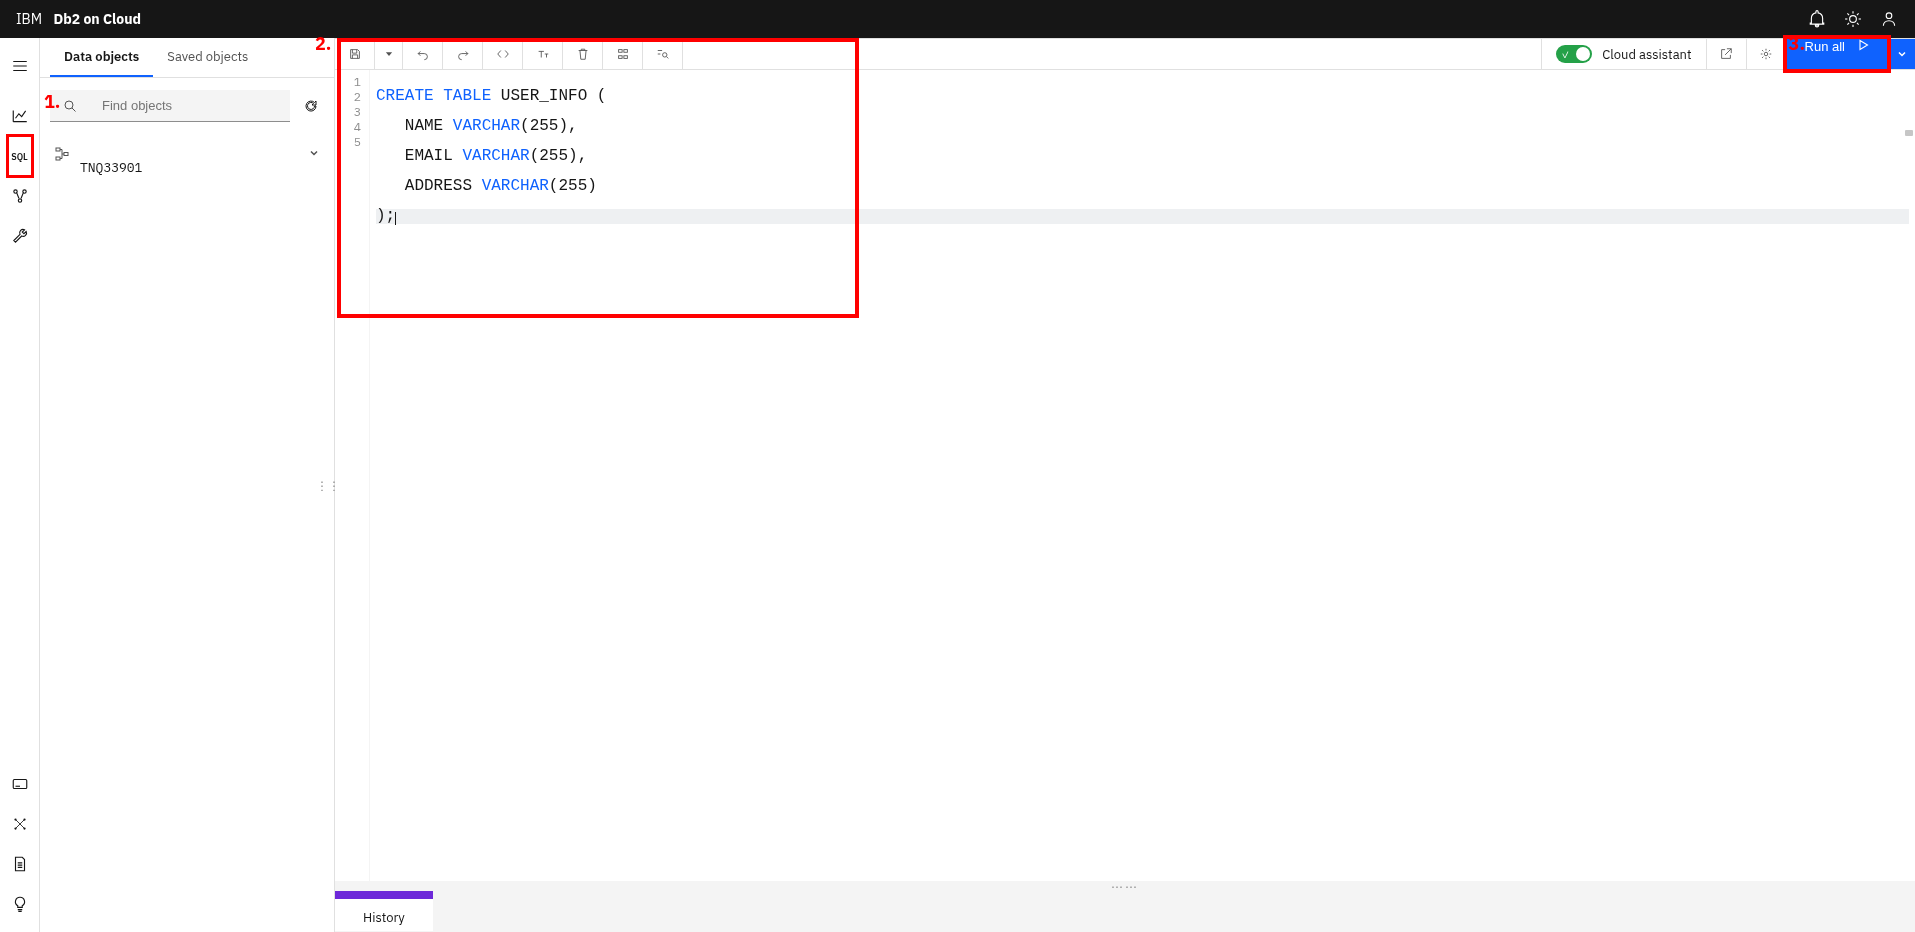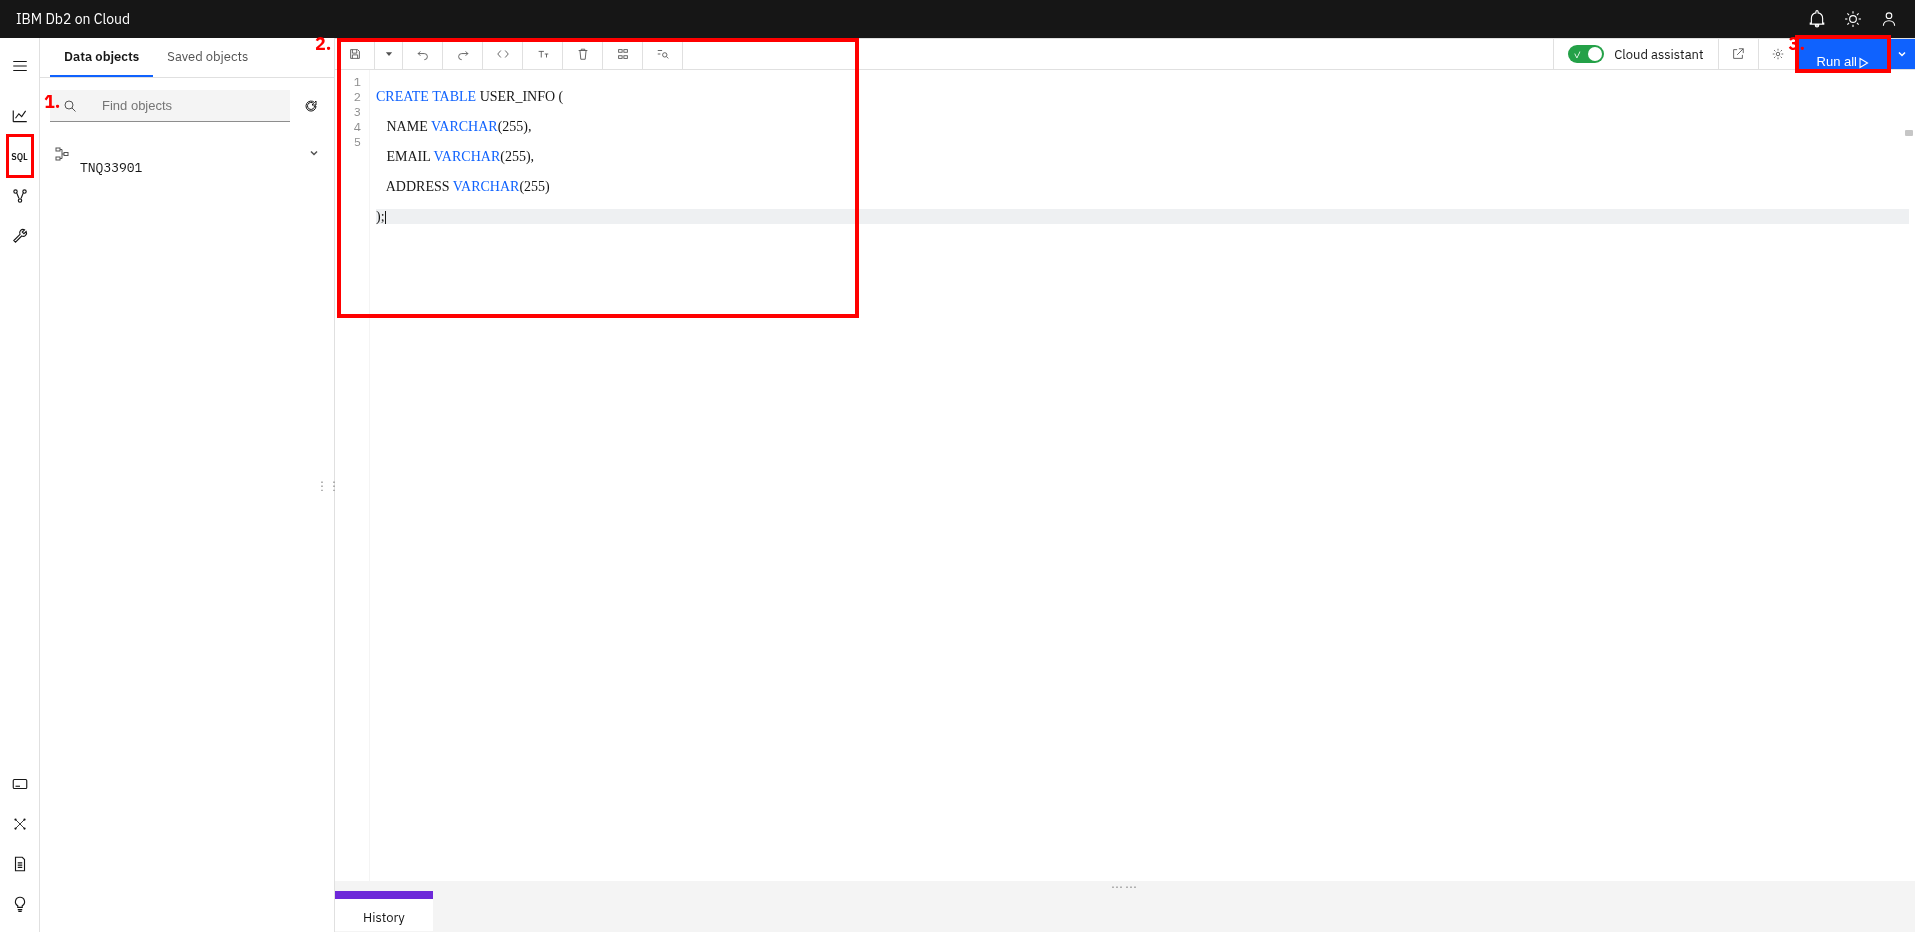--- a/index.html
+++ b/index.html
@@ -1,21 +1,21 @@
 <!DOCTYPE html>
 <html><head>
 <meta charset="utf-8">
 <style>
 * { margin: 0; padding: 0; box-sizing: border-box; }
 body { font-family: "IBM Plex Sans", -apple-system, BlinkMacSystemFont, sans-serif; font-size: 14px; color: #161616; background: #f4f4f4; overflow: hidden; }
 
 
 .header { height: 38px; background: #161616; display: flex; align-items: center; padding: 0 16px; color: #fff; }
 .header-title { font-size: 14px; }
-.header-title .bold { font-weight: 400; }
+.header-title .bold { font-weight: 700; margin-left: 8px; }
 .header-right { margin-left: auto; display: flex; gap: 16px; align-items: center; }
 .header-icon { width: 20px; height: 20px; cursor: pointer; display: flex; align-items: center; justify-content: center; }
 .header-icon svg { fill: #fff; }
 
 
 .app { display: flex; height: calc(100vh - 38px); }
 
 
 .left-rail { width: 40px; background: #fff; border-right: 1px solid #e0e0e0; display: flex; flex-direction: column; align-items: center; padding-top: 8px; padding-bottom: 8px; }
 .rail-icon { width: 24px; height: 40px; display: flex; align-items: center; justify-content: center; cursor: pointer; position: relative; }
@@ -60,31 +60,31 @@
 .toolbar { display: flex; align-items: stretch; height: 32px; background: #fff; border-top: 1px solid #e0e0e0; border-bottom: 1px solid #e0e0e0; }
 .tool-btn { width: 40px; display: flex; align-items: center; justify-content: center; border-right: 1px solid #e0e0e0; cursor: pointer; }
 .tool-btn svg { fill: #525252; }
 .tool-btn.narrow { width: 28px; }
 .tool-spacer { flex: 1; border-right: 1px solid #e0e0e0; }
 .syntax-box { display: flex; align-items: center; gap: 10px; padding: 0 14px; border-right: 1px solid #e0e0e0; }
 .toggle { width: 36px; height: 18px; background: #24a148; border-radius: 10px; position: relative; cursor: pointer; display: flex; align-items: center; }
 .toggle::after { content: ""; position: absolute; right: 2px; width: 14px; height: 14px; background: #fff; border-radius: 50%; }
 .toggle-check { position: absolute; left: 5px; color: #fff; font-size: 9px; }
 .syntax-label { font-size: 13px; }
-.run-btn { background: #0f62fe; color: #fff; display: flex; align-items: flex-end; padding: 0 18px; cursor: pointer; font-size: 13px; border: none; height: 100%; }
+.run-btn { background: #0f62fe; color: #fff; display: flex; align-items: flex-start; gap: 12px; padding: 0 18px; cursor: pointer; font-size: 13px; border: none; height: 100%; }
 .run-btn.highlighted { outline: 4px solid #ff0000; outline-offset: 0; z-index: 5; position: relative; }
 .run-btn svg { fill: #fff; }
 .run-drop { width: 28px; background: #0f62fe; border-left: 1px solid rgba(255,255,255,0.3); display: flex; align-items: center; justify-content: center; cursor: pointer; }
 .run-drop svg { fill: #fff; }
 
 
 .editor-wrap { flex: 1; display: flex; background: #fff; overflow: hidden; position: relative; }
 .gutter { width: 35px; background: #fff; text-align: right; padding: 4px 8px 4px 0; font-family: "IBM Plex Mono", monospace; font-size: 12px; color: #8d8d8d; border-right: 1px solid #f4f4f4; }
 .gutter div { height: 15px; line-height: 15px; }
-.code { flex: 1; padding: 4px 6px; font-family: Liberation Serif, serif; font-size: 14px; line-height: 15px; white-space: pre; position: relative; }
+.code { flex: 1; padding: 4px 6px; font-family: Liberation Mono, monospace; font-size: 16px; line-height: 15px; white-space: pre; position: relative; }
 .code .line { height: 15px; }
 .code .line.current { background: #eef0f2; }
 .kw { color: #0f62fe; }
 .fn { color: #0f62fe; }
 .plain { color: #161616; }
 .cursor-bar { display: inline-block; width: 1px; height: 13px; background: #161616; vertical-align: text-bottom; }
 .scroll-marker { position: absolute; right: 2px; top: 60px; width: 8px; height: 6px; background: #c6c6c6; border-radius: 1px; }
 
 .editor-highlight-box { position: absolute; border: 4px solid #ff0000; pointer-events: none; z-index: 90; }
 

